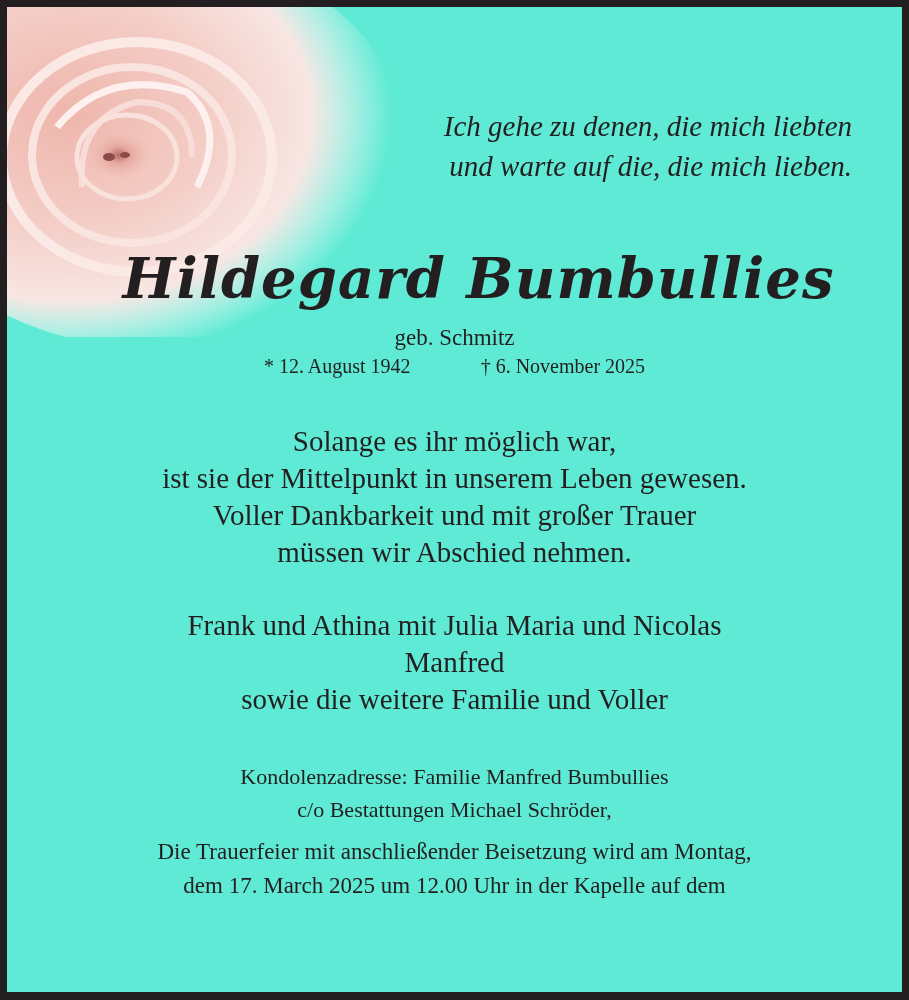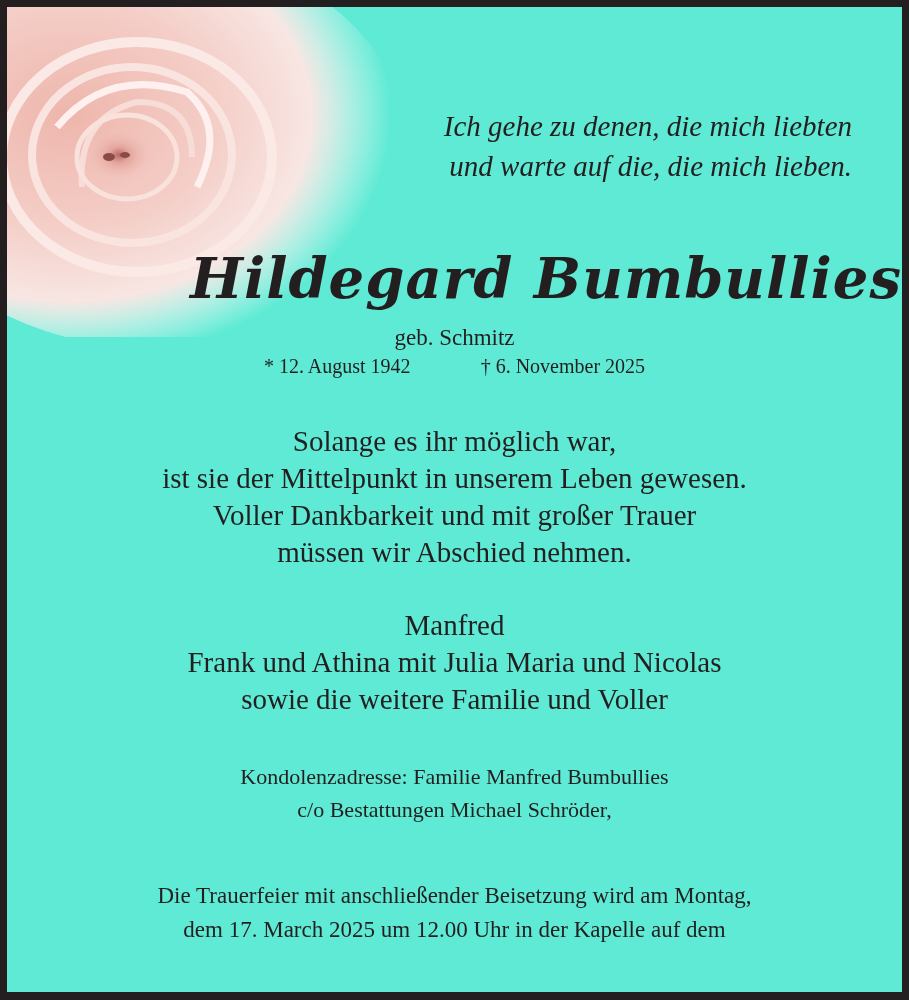--- a/index.html
+++ b/index.html
@@ -10,35 +10,35 @@
   }
   .rose {
     position:absolute; left:-20px; top:-10px; width:420px; height:340px;
   }
   .serif { font-family:"Liberation Serif","DejaVu Serif",serif; color:#231f20; }
   .motto {
     position:absolute; left:360px; top:99px; width:485px;
     text-align:right; font-style:italic; font-size:29px; line-height:40px;
   }
   .name {
-    position:absolute; left:0; right:0; top:238px; text-align:right;
+    position:absolute; left:0; right:0; top:238px; text-align:center;
     font-family:"DejaVu Serif","Liberation Serif",serif;
     font-style:italic; font-weight:bold; font-size:56px; letter-spacing:1px;
     color:#231f20;
     padding-left:48px;
   }
   .centered { position:absolute; left:0; right:0; text-align:center; }
   .nee { top:318px; font-size:23px; }
   .dates { top:348px; font-size:20px; }
   .dates span { display:inline-block; }
   .dates .gap { width:70px; }
   .tribute { top:416px; font-size:29px; line-height:37px; }
   .family { top:600px; font-size:29px; line-height:37px; }
   .address { top:753px; font-size:22px; line-height:33px; }
-  .funeral { top:872px; font-size:23px; line-height:34px; }
+  .funeral { top:828px; font-size:23px; line-height:34px; }
   .line { display:block; }
 </style>
 </head>
 <body>
 
 <div class="frame">
 
   <svg class="rose" viewBox="0 0 420 340">
     <defs>
       <radialGradient id="glow" cx="0.35" cy="0.42" r="0.62">
@@ -78,22 +78,22 @@
   </div>
 
   <div class="centered serif tribute">
     <span class="line">Solange es ihr möglich war,</span>
     <span class="line">ist sie der Mittelpunkt in unserem Leben gewesen.</span>
     <span class="line">Voller Dankbarkeit und mit großer Trauer</span>
     <span class="line">müssen wir Abschied nehmen.</span>
   </div>
 
   <div class="centered serif family">
+    <span class="line">Frank und Athina mit Julia Maria und Nicolas</span>
     <span class="line">Manfred</span>
-    <span class="line">Frank und Athina mit Julia Maria und Nicolas</span>
     <span class="line">sowie die weitere Familie und Voller</span>
   </div>
 
   <div class="centered serif address">
     <span class="line">Kondolenzadresse: Familie Manfred Bumbullies</span>
     <span class="line">c/o Bestattungen Michael Schröder,</span>
   </div>
 
   <div class="centered serif funeral">
     <span class="line">Die Trauerfeier mit anschließender Beisetzung wird am Montag,</span>

